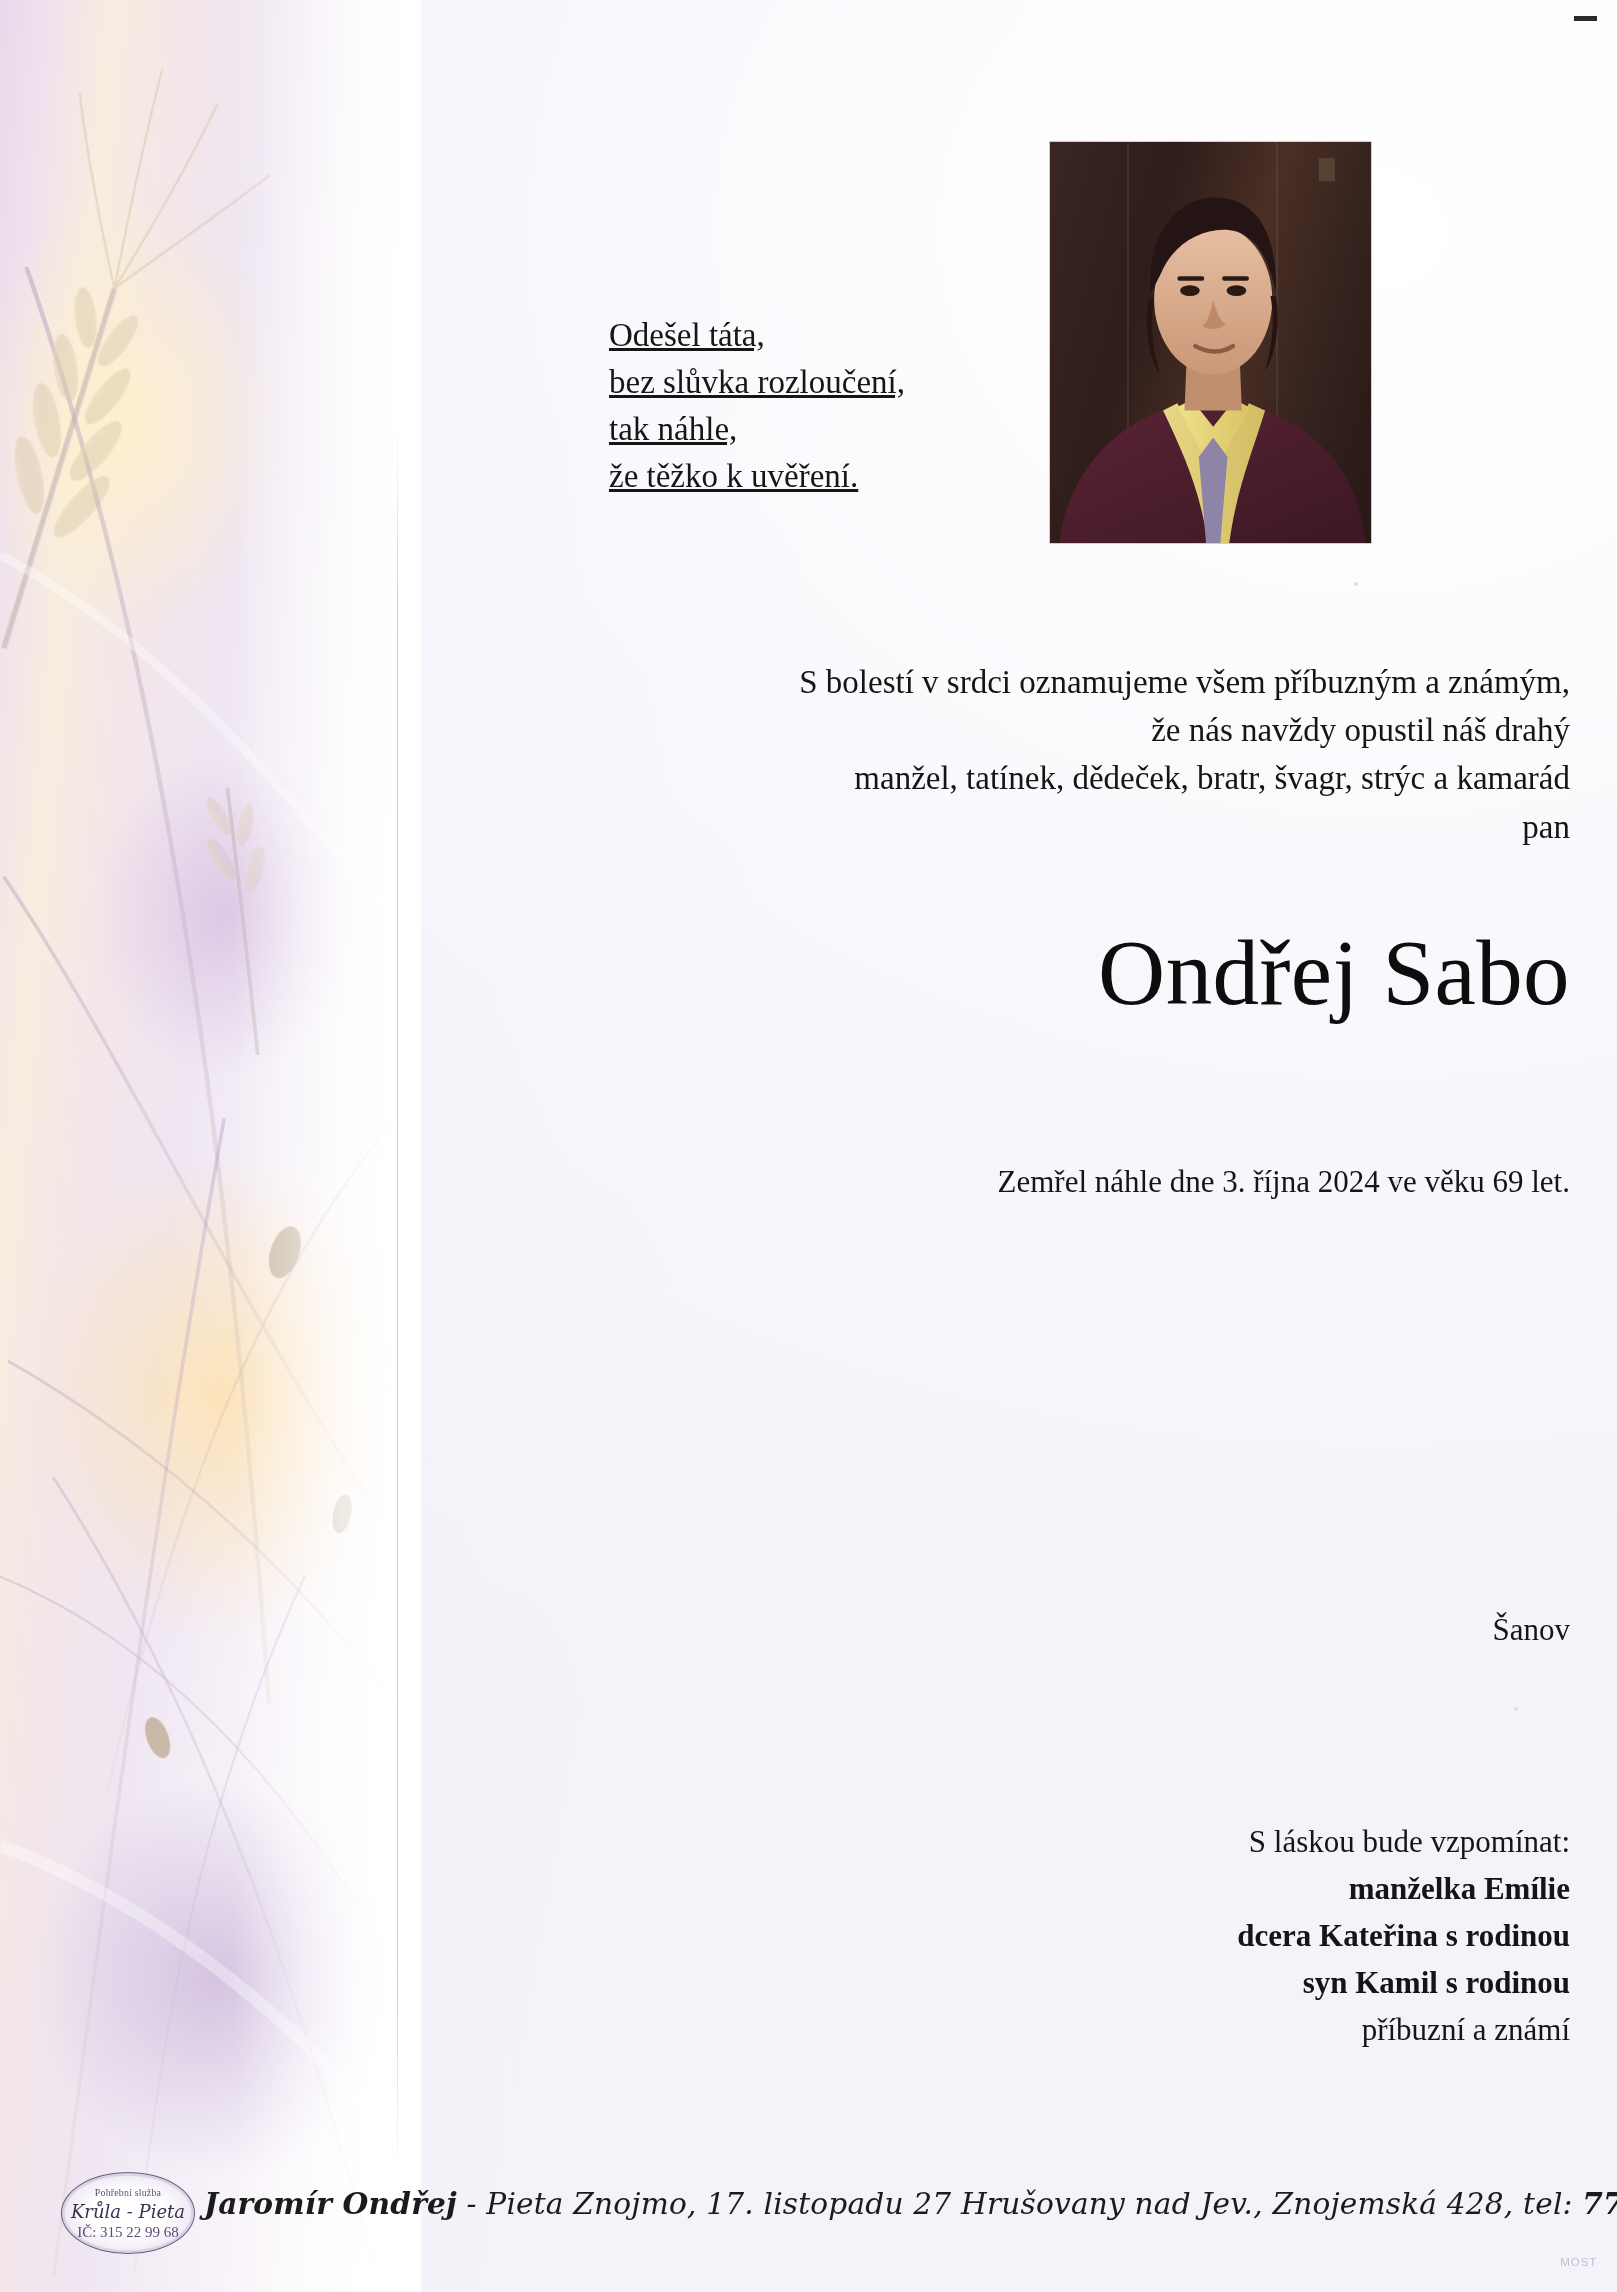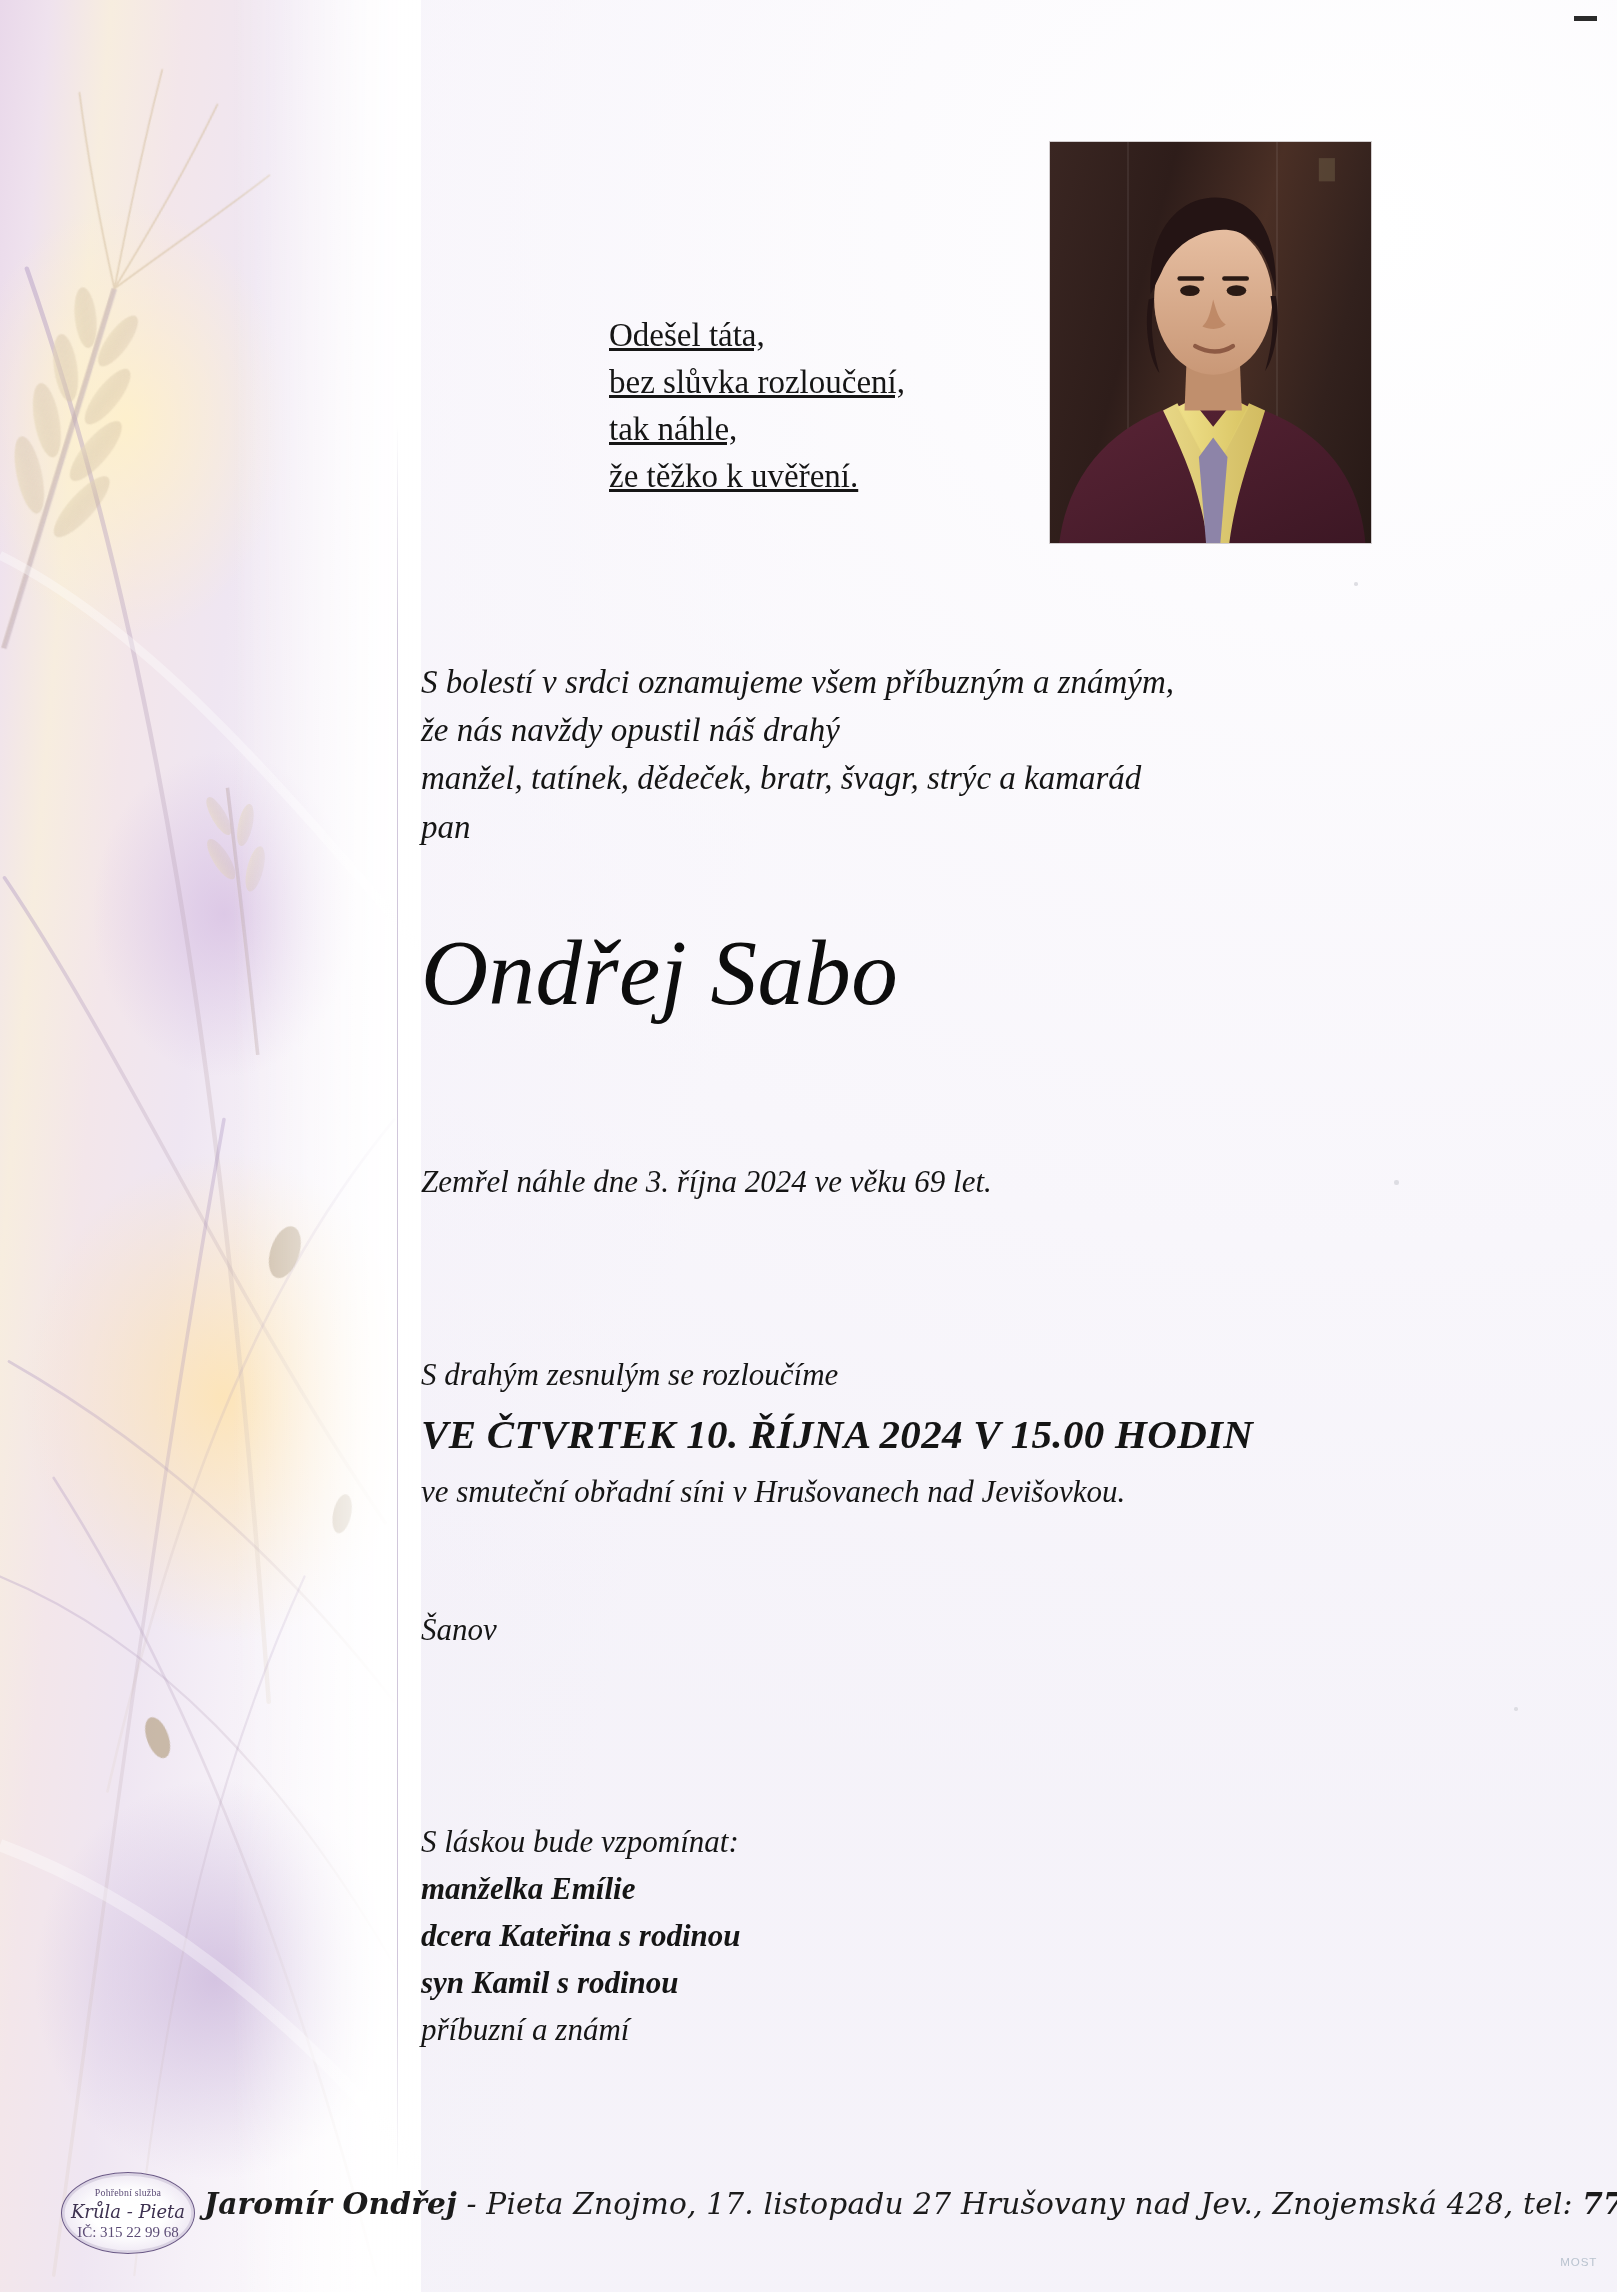--- a/index.html
+++ b/index.html
@@ -114,25 +114,24 @@
   }
   .portrait .panelline {
     position: absolute; top: 0; bottom: 0; width: 1.8px;
     background: rgba(255,255,255,0.07);
   }
   .portrait svg { position: absolute; left: 0; top: 0; }
 
   
   .txt {
     position: absolute;
-    left: 421px;
+    left: 397px;
     width: 1173px;
-    text-align: left;
+    text-align: right;
     color: #151515;
-    font-style: italic;
   }
 
   .poem {
     position: absolute;
     left: 609px;
     top: 312px;
     text-align: left;
     font-size: 33px;
     line-height: 1.42;
     color: #161616;
@@ -388,25 +387,20 @@
     <div>S bolestí v srdci oznamujeme všem příbuzným a známým,</div>
     <div>že nás navždy opustil náš drahý</div>
     <div>manžel, tatínek, dědeček, bratr, švagr, strýc a kamarád</div>
     <div>pan</div>
   </div>
 
   <div class="txt name">Ondřej Sabo</div>
 
   <div class="txt death">Zemřel náhle dne 3. října 2024 ve věku 69 let.</div>
 
-  <div class="txt farewell">
-    <div>S drahým zesnulým se rozloučíme</div>
-    <div class="big">VE ČTVRTEK 10. ŘÍJNA 2024 V 15.00 HODIN</div>
-    <div>ve smuteční obřadní síni v Hrušovanech nad Jevišovkou.</div>
-  </div>
 
   <div class="txt village">Šanov</div>
 
   <div class="txt remember">
     <div>S láskou bude vzpomínat:</div>
     <div><b>manželka Emílie</b></div>
     <div><b>dcera Kateřina s rodinou</b></div>
     <div><b>syn Kamil s rodinou</b></div>
     <div>příbuzní a známí</div>
   </div>

